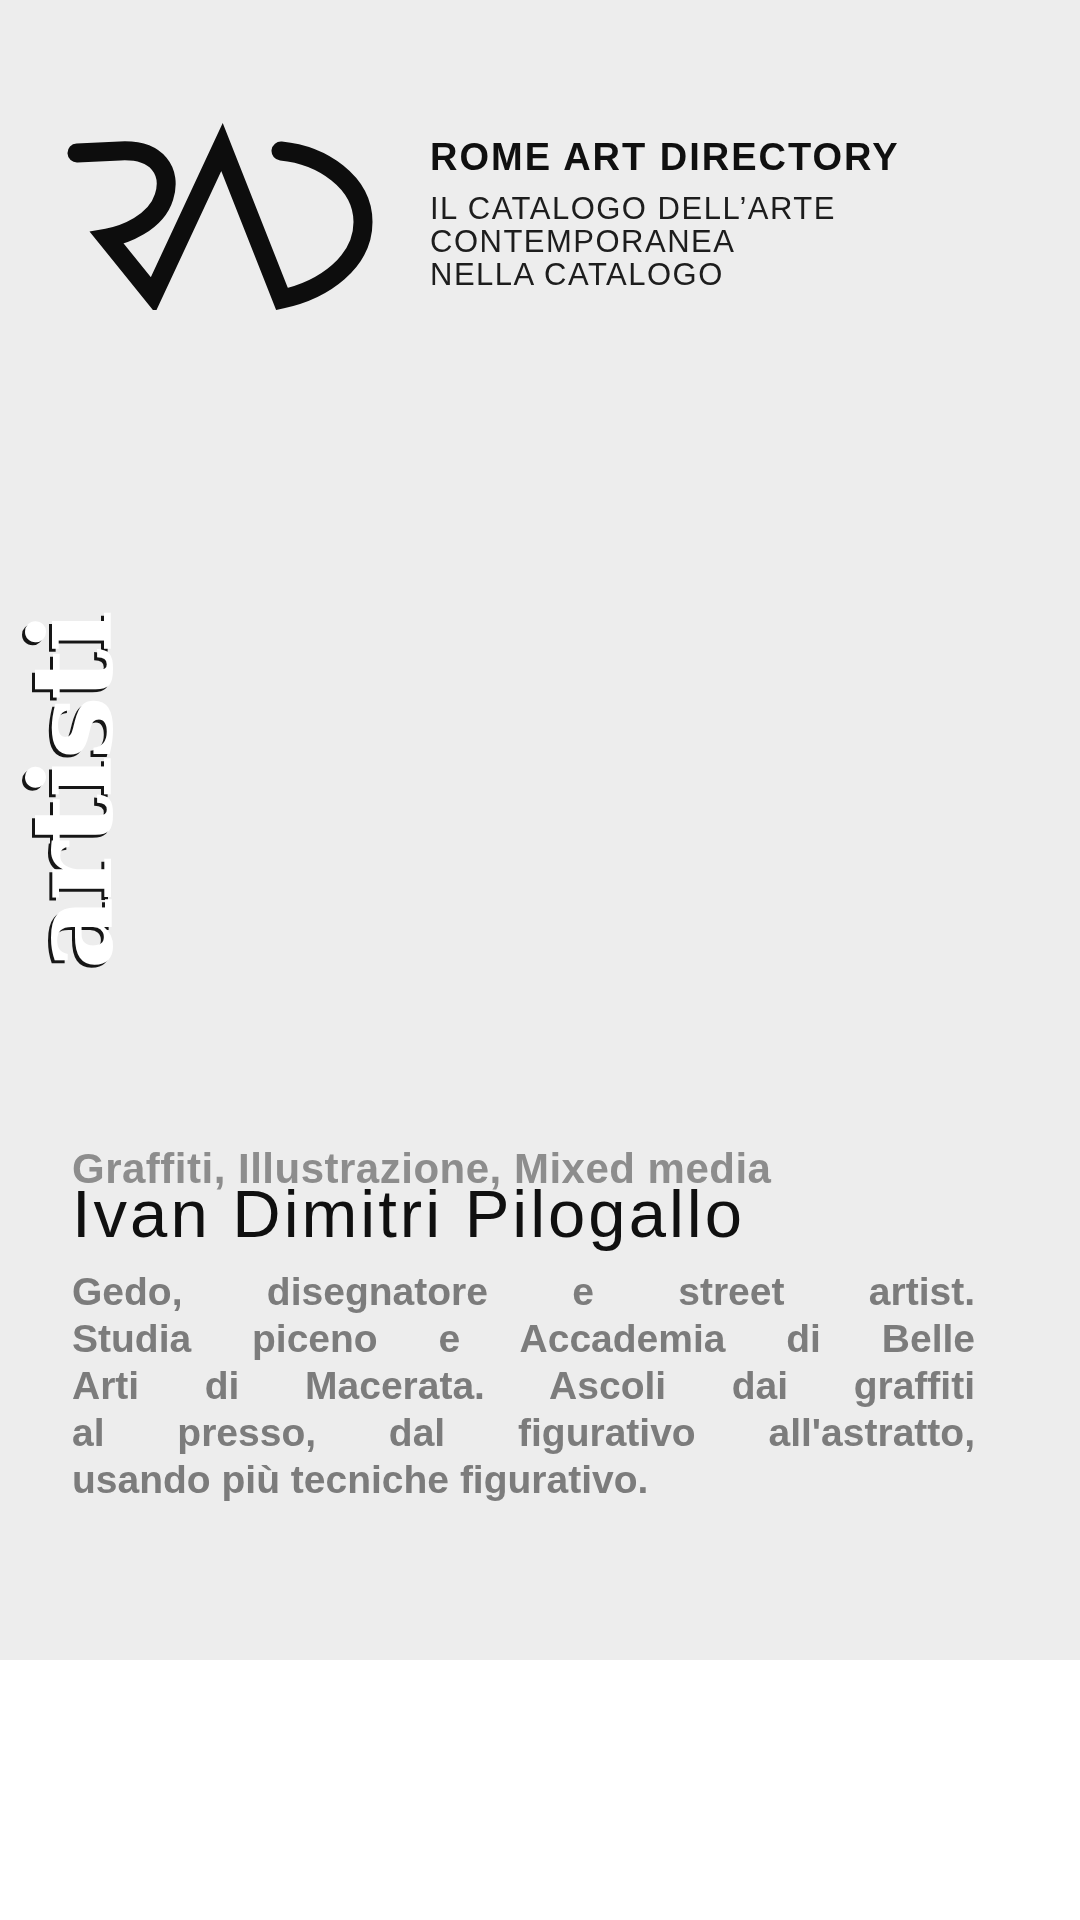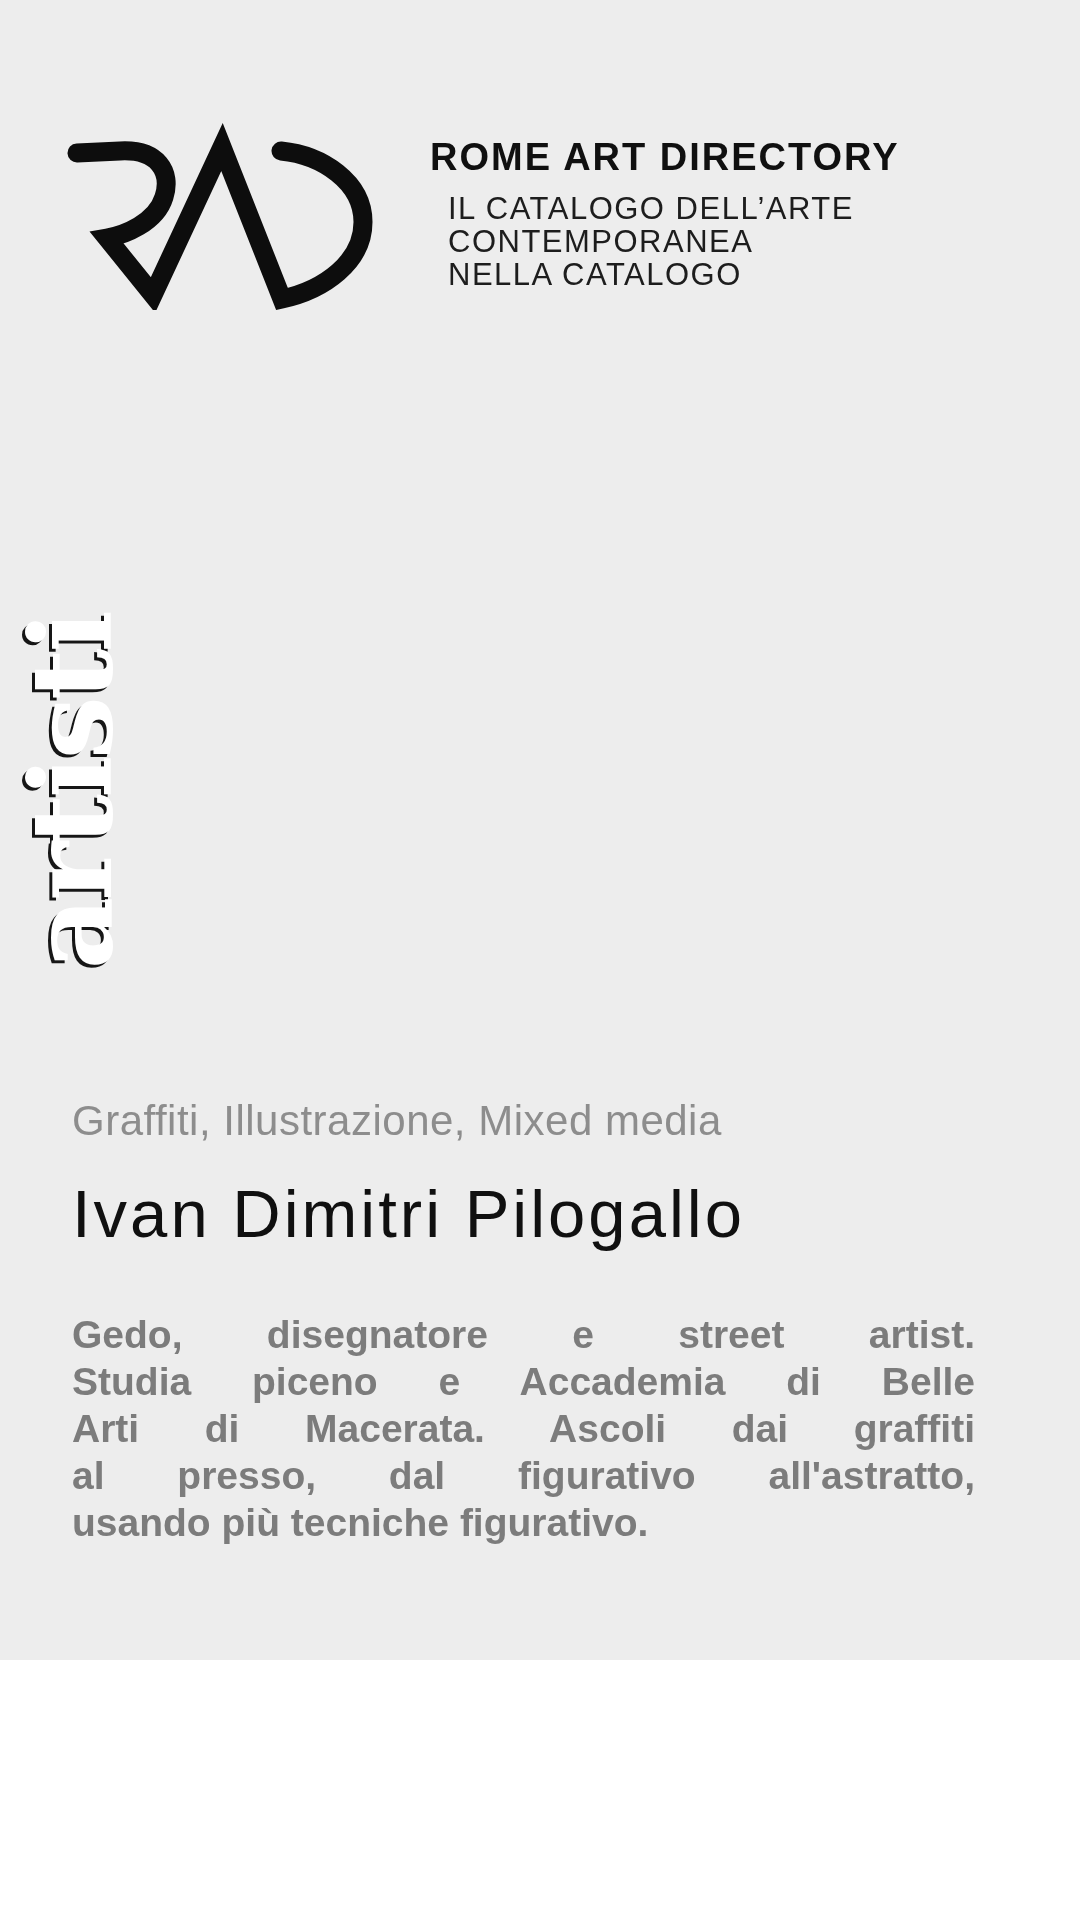--- a/index.html
+++ b/index.html
@@ -37,21 +37,21 @@
     white-space: nowrap;
   }
   .brand-subtitle {
     margin-top: 16px;
     font-size: 31px;
     font-weight: 300;
     letter-spacing: 1.5px;
     color: #1d1d1d;
     line-height: 33px;
   }
-  .brand-subtitle div { white-space: nowrap; margin-left: 18px; }
+  .brand-subtitle div { white-space: nowrap; }
 
   
   .section-label {
     position: absolute;
     left: 16px;
     top: 614px;
     writing-mode: vertical-rl;
     transform: rotate(180deg);
     font-family: "DejaVu Serif", serif;
     font-weight: bold;
@@ -60,23 +60,23 @@
     color: #ffffff;
     text-shadow: -3px -3px 0 #161616;
     line-height: 1;
     user-select: none;
   }
 
   
   .artist-categories {
     position: absolute;
     left: 72px;
-    top: 1100px;
+    top: 1148px;
     font-size: 42px;
-    font-weight: 400;
+    font-weight: 700;
     color: #8d8d8d;
     letter-spacing: 0.5px;
     line-height: 1;
     white-space: nowrap;
   }
   .artist-name {
     position: absolute;
     left: 72px;
     top: 1180px;
     font-size: 67px;
@@ -88,21 +88,20 @@
   }
   .artist-bio {
     position: absolute;
     left: 72px;
     top: 1268px;
     width: 903px;
     font-size: 39px;
     font-weight: 700;
     color: #7c7c7c;
     line-height: 47px;
-    margin-top: 43px;
   }
   .bio-line {
     text-align: justify;
     text-align-last: justify;
   }
   .bio-line:last-child {
     text-align-last: left;
   }
 </style>
 </head>

